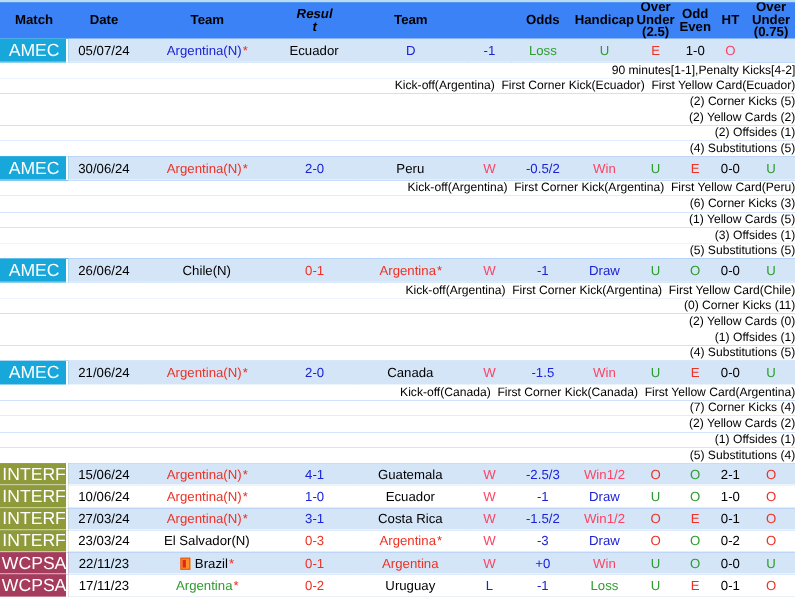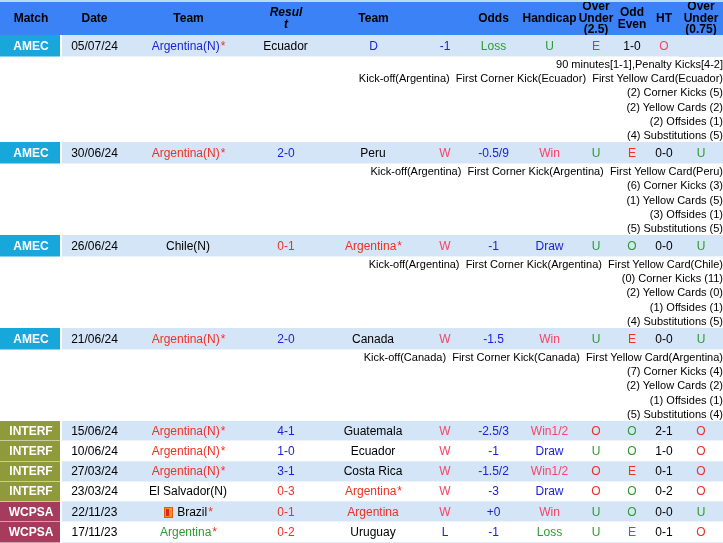--- a/index.html
+++ b/index.html
@@ -20,21 +20,21 @@
   .header{height:33px;}
   .header .cell{font-weight:bold;font-size:12px;line-height:11.5px;}
   .result-wrap{display:inline-block;max-width:34px;word-break:break-all;font-style:italic;}
   .row.tall{height:22px;}
   .row.short{height:20.3px;}
   .bg-blue{background:#d4e5f7;}
   .bg-blue .cell{box-shadow:inset 0 -1px 0 rgba(255,255,255,.55);}
   .bg-white{background:#ffffff;}
   .bg-white{box-shadow:inset 0 -1px 0 #e4edf6;}
   .badge{
-    color:#fff;font-weight:bold;font-size:12px;
+    color:#fff;font-weight:normal;font-size:16px;
     width:100%;height:100%;
     box-shadow:inset -2px 0 0 #ffffff, inset 0 -1px 0 rgba(255,255,255,.5) !important;
   }
   .detail-line{
     height:14.2px;line-height:14.2px;font-size:11px;
     text-align:right;white-space:pre;background:#fff;overflow:hidden;
   }
   .c-blue{color:var(--blue);}
   .c-red{color:var(--red);}
   .c-pink{color:var(--pink);}
@@ -124,21 +124,21 @@
         <div class="cell">
           <span class="c-red">Argentina(N)</span>
           <span class="c-red star">*</span>
         </div>
         <div class="cell c-blue">2-0</div>
         <div class="cell">
           <span class="c-black">Peru</span>
           <span class="c-red star"></span>
         </div>
         <div class="cell c-pink">W</div>
-        <div class="cell c-blue">-0.5/9</div>
+        <div class="cell c-blue">-0.5/2</div>
         <div class="cell c-pink">Win</div>
         <div class="cell c-green">U</div>
         <div class="cell c-red">E</div>
         <div class="cell c-black">0-0</div>
         <div class="cell c-green">U</div>
       </div>
       <div class="detail-line">Kick-off(Argentina)  First Corner Kick(Argentina)  First Yellow Card(Peru)</div>
       <div class="detail-line">(6) Corner Kicks (3)</div>
       <div class="detail-line">(1) Yellow Cards (5)</div>
       <div class="detail-line">(3) Offsides (1)</div>

